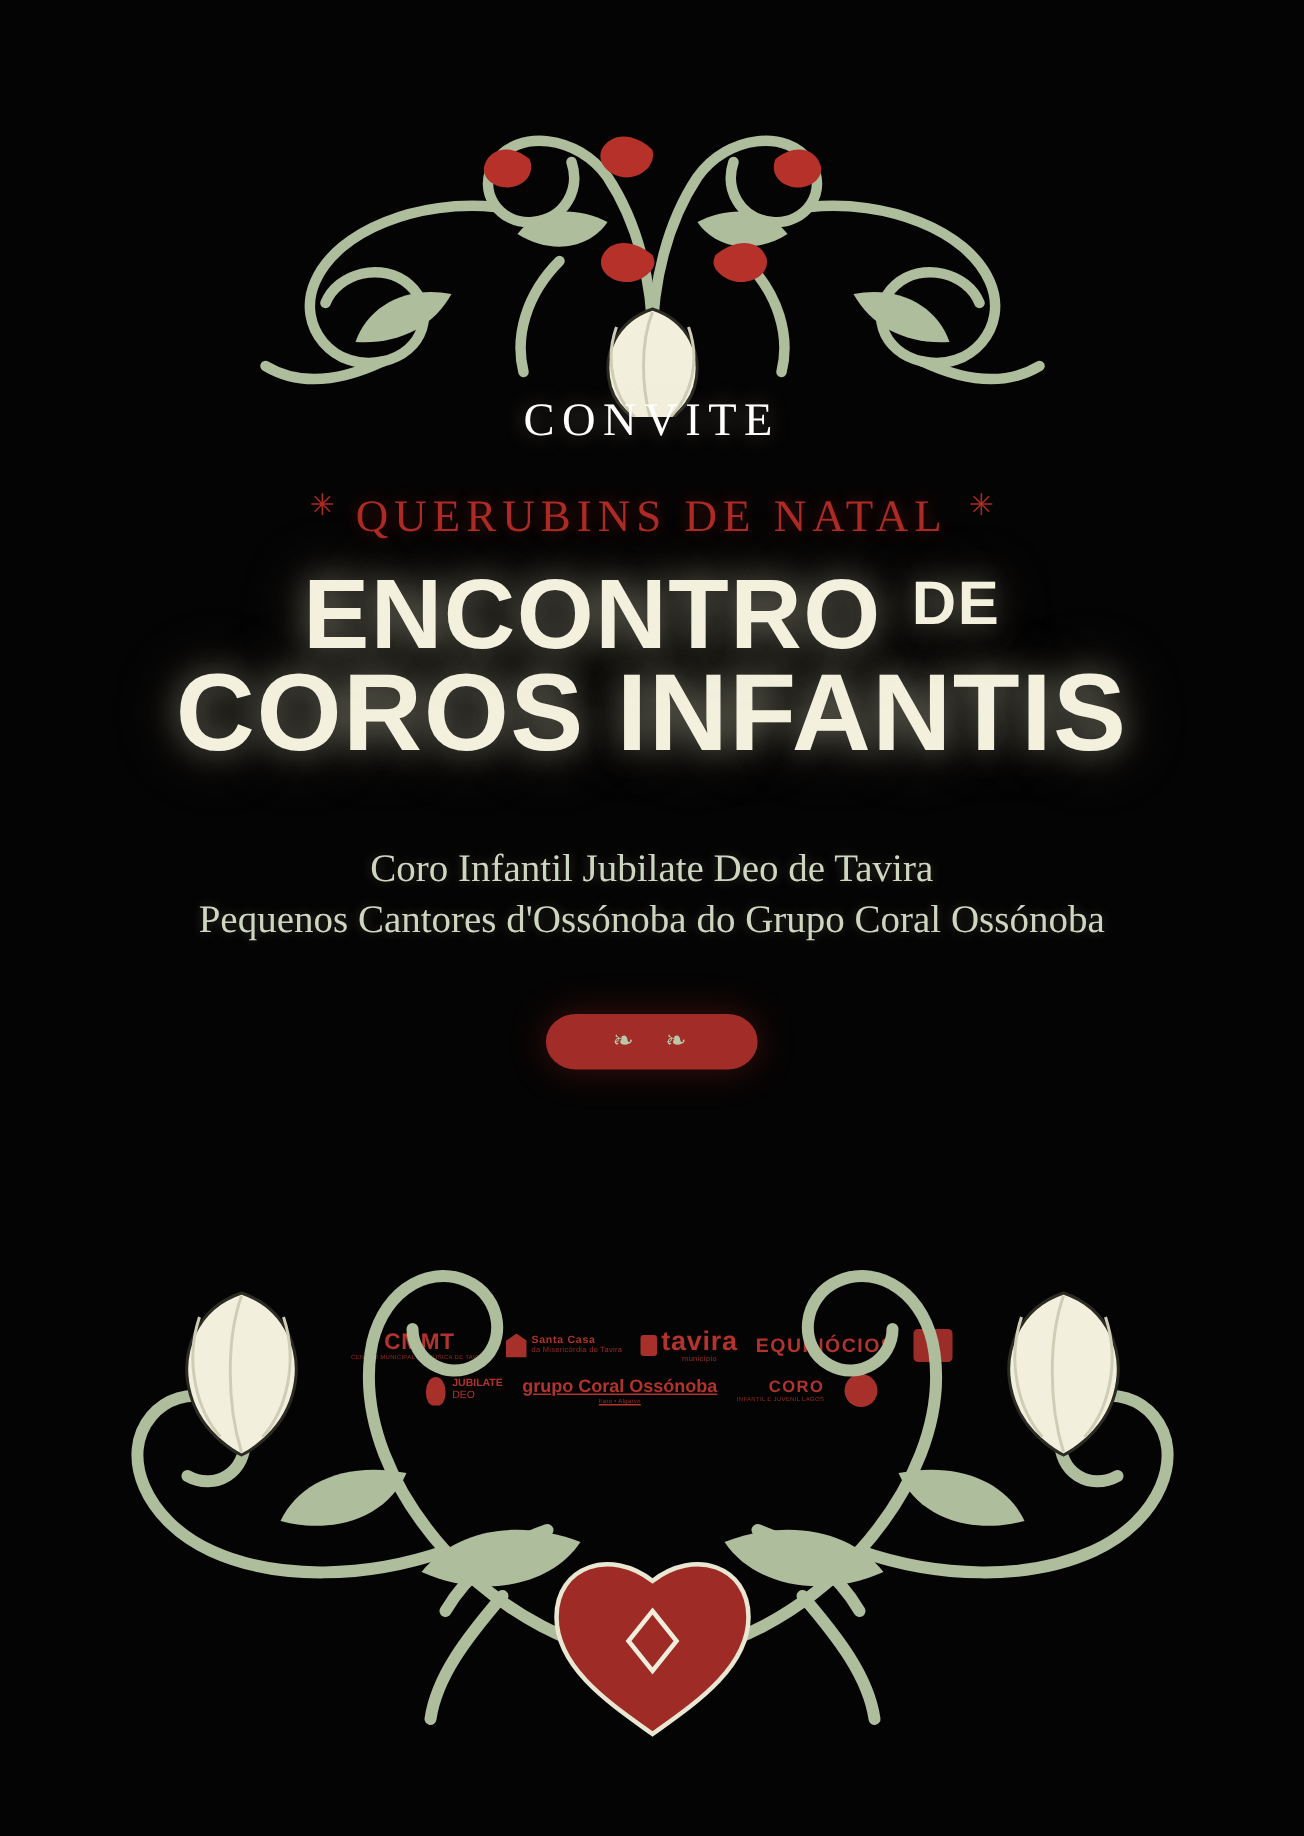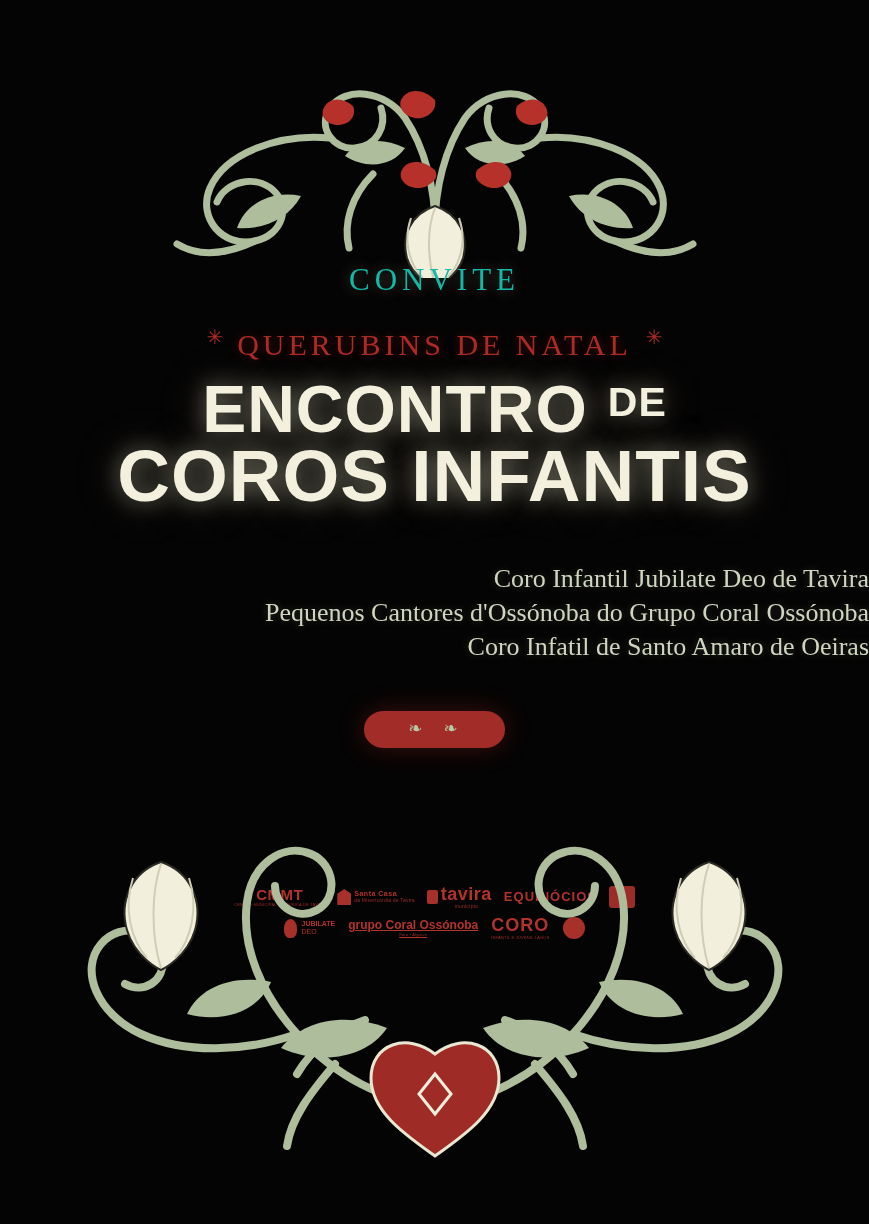--- a/index.html
+++ b/index.html
@@ -48,21 +48,21 @@
     left: 0;
     right: 0;
     top: 262px;
     text-align: center;
   }
 
   .convite {
     font-family: "Liberation Serif", serif;
     font-size: 31px;
     letter-spacing: 5px;
-    color: #14b8a6;
+    color: #ffffff;
     font-weight: 400;
     margin-bottom: 14px;
     text-shadow: 0 0 14px rgba(240,235,205,.35);
   }
 
   .subtitle-row {
     display: flex;
     align-items: center;
     justify-content: center;
     gap: 14px;
@@ -110,21 +110,21 @@
   }
 
   .choirs {
     margin-top: 48px;
     color: #cfd6c0;
     font-family: "Liberation Serif", serif;
     font-size: 26px;
     line-height: 1.32;
     text-shadow: 0 0 8px rgba(200,210,180,.25);
   }
-  .choirs div { white-space: nowrap; text-align: right; }
+  .choirs div { white-space: nowrap; }
 
   
   .venue-wrap {
     margin-top: 46px;
     display: flex;
     justify-content: center;
   }
   .venue {
     background: #a22c27;
     color: #f3f0dd;
@@ -192,21 +192,21 @@
   .logo-stamp {
     width: 26px; height: 22px; background:#a8302a; border-radius: 3px;
     opacity: .92;
   }
   .logo-jubilate { display:flex; align-items:center; gap:4px; }
   .logo-jubilate .mark { width: 13px; height: 19px; background:#a8302a; border-radius: 50% 50% 40% 40%; }
   .logo-jubilate .txt { font-size: 7px; text-align:left; line-height:1.15; }
   .logo-ossonoba .txt { font-size: 9px; line-height: 1.1; text-align:center;text-decoration:underline; }
   .logo-ossonoba .big { font-size: 12px; font-weight:700; }
   .logo-lagos .txt { font-size: 9px; line-height:1.1; }
-  .logo-lagos .big { font-size: 18px; font-weight:700; letter-spacing:1px; }
+  .logo-lagos .big { font-size: 11px; font-weight:700; letter-spacing:1px;text-align:right; }
   .logo-circle {
     width: 22px; height: 22px; border-radius: 50%; background:#a8302a;
   }
 </style>
 </head>
 <body>
 
 <div class="poster">
 
   <svg class="ornament ornament-top" viewBox="0 0 660 200">
@@ -253,21 +253,20 @@
     </div>
 
     <div class="title-line1">
       <span>ENCONTRO</span><span class="de">DE</span>
     </div>
     <div class="title-line2">COROS INFANTIS</div>
 
     <div class="choirs">
       <div>Coro Infantil Jubilate Deo de Tavira</div>
       <div>Pequenos Cantores d'Ossónoba do Grupo Coral Ossónoba</div>
-      <div>Coro Infatil de Santo Amaro de Oeiras</div>
     </div>
 
     <div class="venue-wrap">
       <div class="venue">
         <span class="leaf">❧</span>
         <span class="leaf">❧</span>
       </div>
     </div>
 
   </div>

